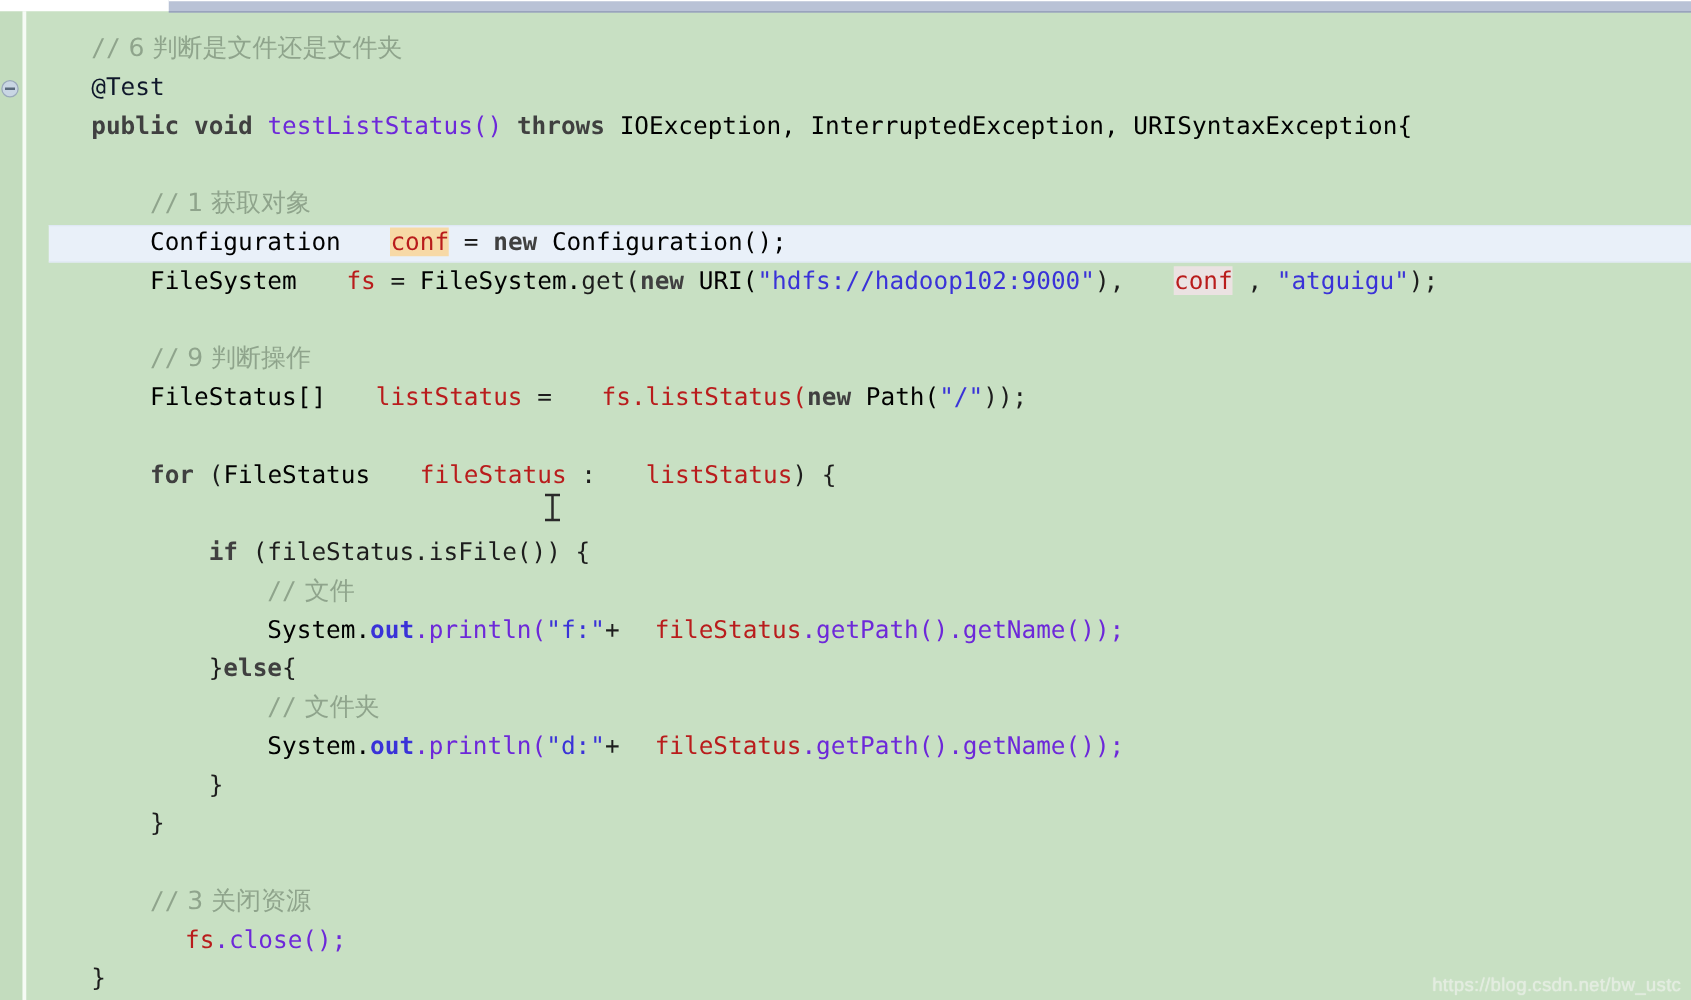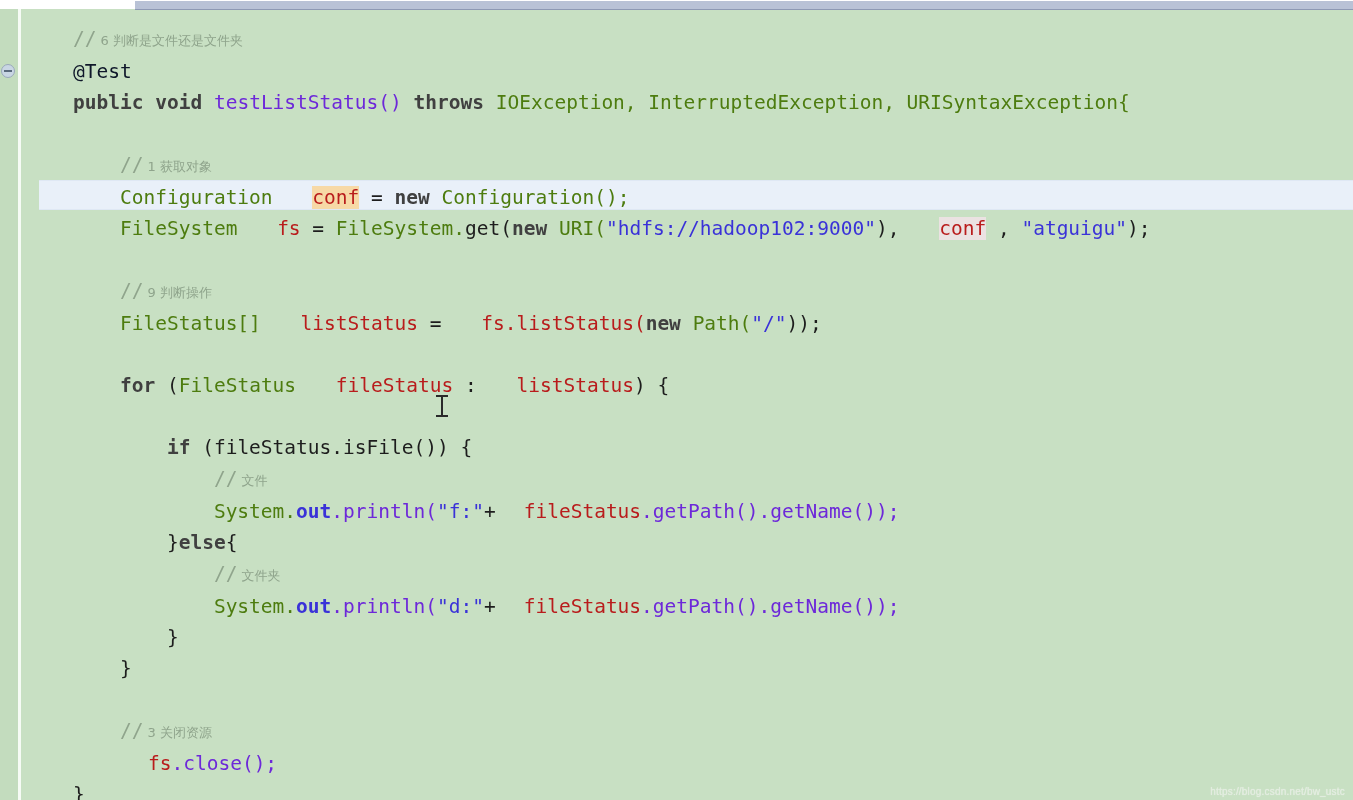--- a/index.html
+++ b/index.html
@@ -99,24 +99,24 @@
     font-family: "DejaVu Sans Mono", "Liberation Mono", monospace;
     font-size: 19.5px;
     line-height: 31px;
     color: #1a1a1a;
     white-space: pre;
     z-index: 15;
     letter-spacing: 0px;
   }
 
   .cmt   { color: #8fa48c; font-style: normal; }
-  .cmt-cn{ color: #8fa48c; font-family: "DejaVu Sans", sans-serif; font-size: 13px; }
+  .cmt-cn{ color: #8fa48c; font-family: "DejaVu Sans", sans-serif; font-size: 20px; }
   .ann   { color: #0f172a; }
   .kw    { color: #404040; font-weight: bold; }
-  .typ   { color: #4d7c0f; }
+  .typ   { color: #000000; }
   .var   { color: #b91c1c; margin-left: 28px; }
   .mth   { color: #6d28d9; }
   .mth-i { color: #1d1d1d; }
   .str   { color: #3a32d8; }
   .stat  { color: #3a32d8; font-weight: bold; }
   .punct { color: #1d1d1d; }
   .hl-strong { background: #f7d9a6; }
   .hl-soft   { background: #ebe2e2; }
 
   
@@ -137,21 +137,21 @@
   .mouse-ibeam .bar-b {
     position: absolute; left: 0px; top: 21px;
     width: 12px; height: 2px; background: #2a2a2a;
   }
 
   
   .watermark {
     position: absolute;
     right: 8px; bottom: 3px;
     font-family: "Liberation Sans", sans-serif;
-    font-size: 10px;
+    font-size: 15px;
     color: #e3ece0;
     letter-spacing: 0.2px;
     z-index: 35;
     text-shadow: 0 0 1px rgba(255,255,255,0.6);
   }
 </style>
 </head>
 <body>
 
 <div id="app">

